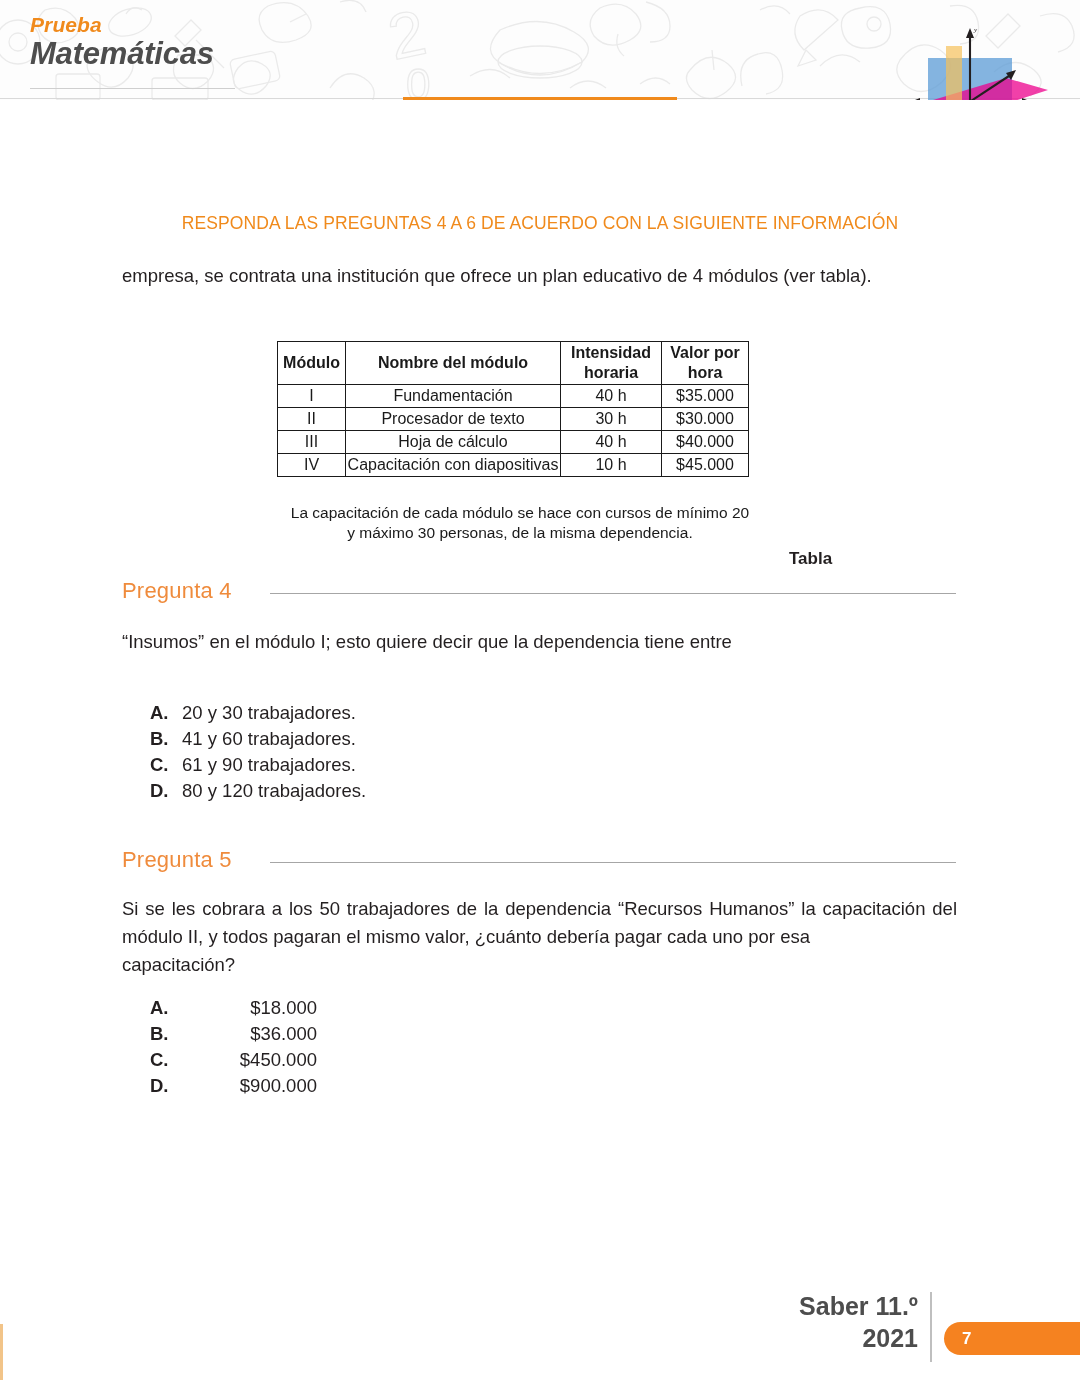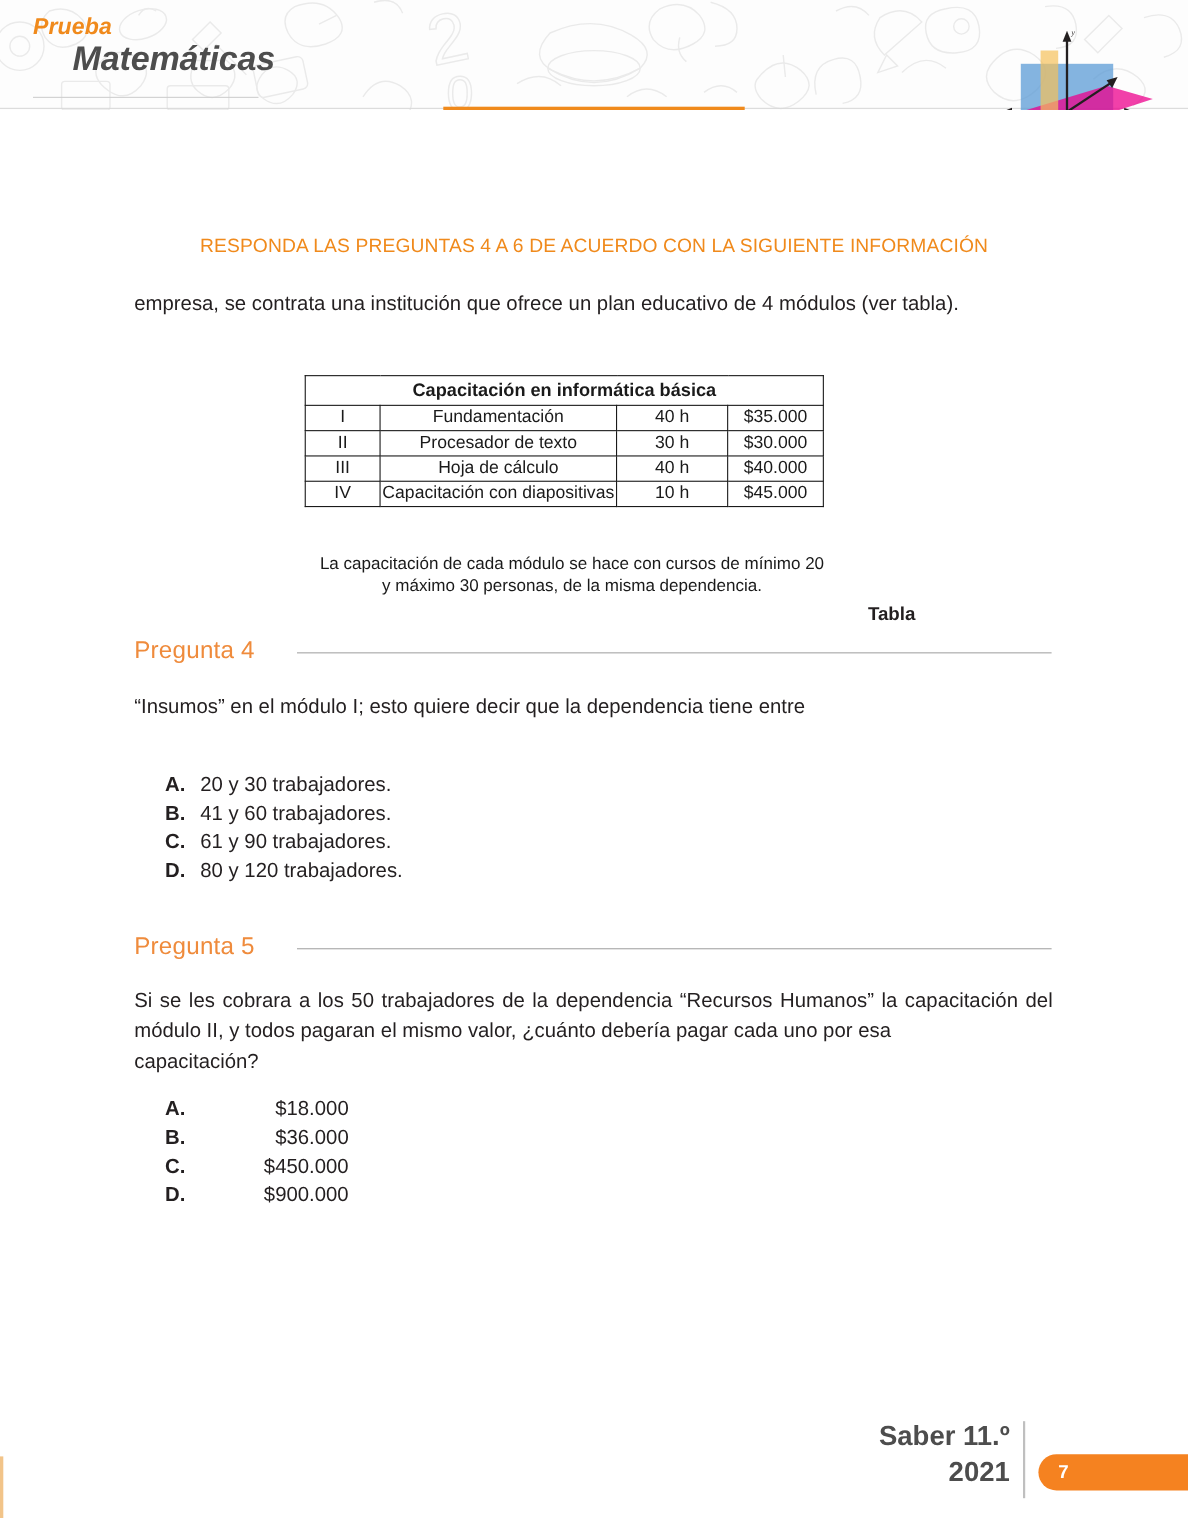--- a/index.html
+++ b/index.html
@@ -54,21 +54,20 @@
     font-weight: bold;
     color: #f08a1c;
     letter-spacing: 0.1px;
   }
   .brand-title {
     font-size: 31px;
     font-weight: bold;
     color: #4d4d4d;
     margin-top: 3px;
     letter-spacing: -0.2px;
-    margin-left: 36px;
   }
   .brand-underline {
     position: absolute;
     left: 30px; top: 88px;
     width: 205px; height: 1px;
     background: #cfcfcf;
     z-index: 5;
   }
   .header-graphic {
     position: absolute;
@@ -353,21 +352,30 @@
   <div class="table-wrap">
     <table class="data">
       <colgroup>
         <col class="col-modulo">
           <col class="col-nombre">
           <col class="col-intensidad">
           <col class="col-valor">
       </colgroup>
       <thead>
         <tr>
-          <th class="title-cell" colspan="4">Capacitación en informática básica</th>
+          <th class="colhead">Módulo</th>
+          <th class="colhead">Nombre del módulo</th>
+          <th class="colhead">
+            <span>Intensidad</span><br>
+            <span>horaria</span>
+          </th>
+          <th class="colhead">
+            <span>Valor por</span><br>
+            <span>hora</span>
+          </th>
         </tr>
       </thead>
       <tbody>
         <tr>
           <td>I</td>
           <td>Fundamentación</td>
           <td>40 h</td>
           <td>$35.000</td>
         </tr>
         <tr>

